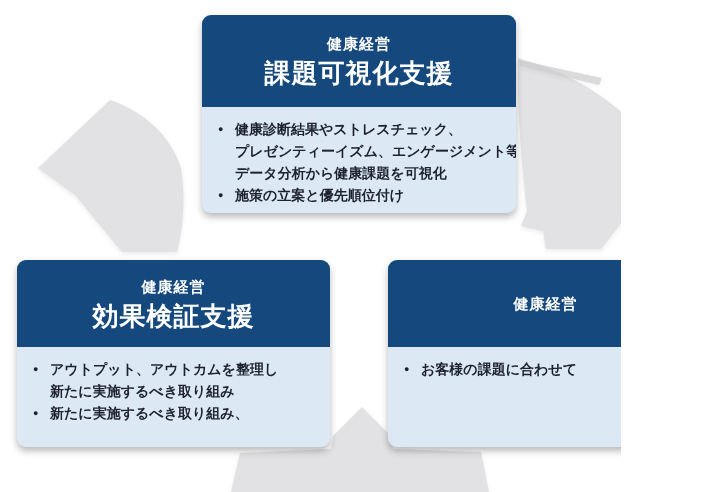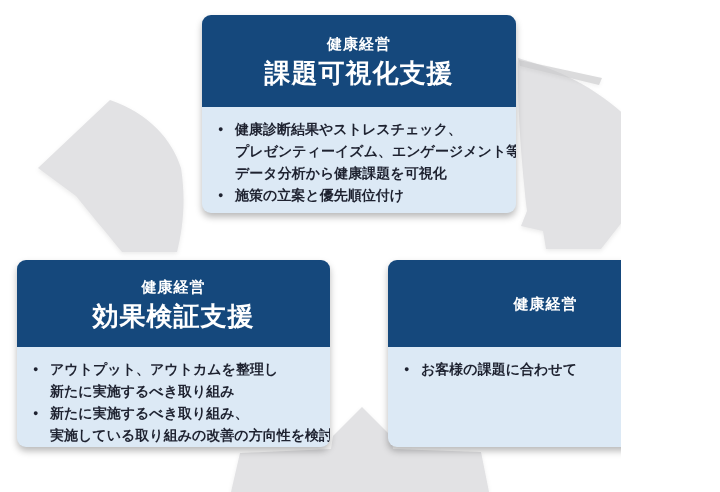--- a/index.html
+++ b/index.html
@@ -78,21 +78,20 @@
       <div class="hline1">健康経営</div>
       <div class="hline2">効果検証支援</div>
     </div>
     <div class="card-body">
         <div class="bullet-item">
           <div class="line"><span class="dot">●</span>アウトプット、アウトカムを整理し</div>
           <div class="line">新たに実施するべき取り組み</div>
         </div>
         <div class="bullet-item">
           <div class="line"><span class="dot">●</span>新たに実施するべき取り組み、</div>
-          <div class="line">実施している取り組みの改善の方向性を検討</div>
         </div>
       </div>
   </div>
 
   <div class="card card-br">
     <div class="card-header">
       <div class="hline1">健康経営</div>
     </div>
     <div class="card-body">
         <div class="bullet-item">

